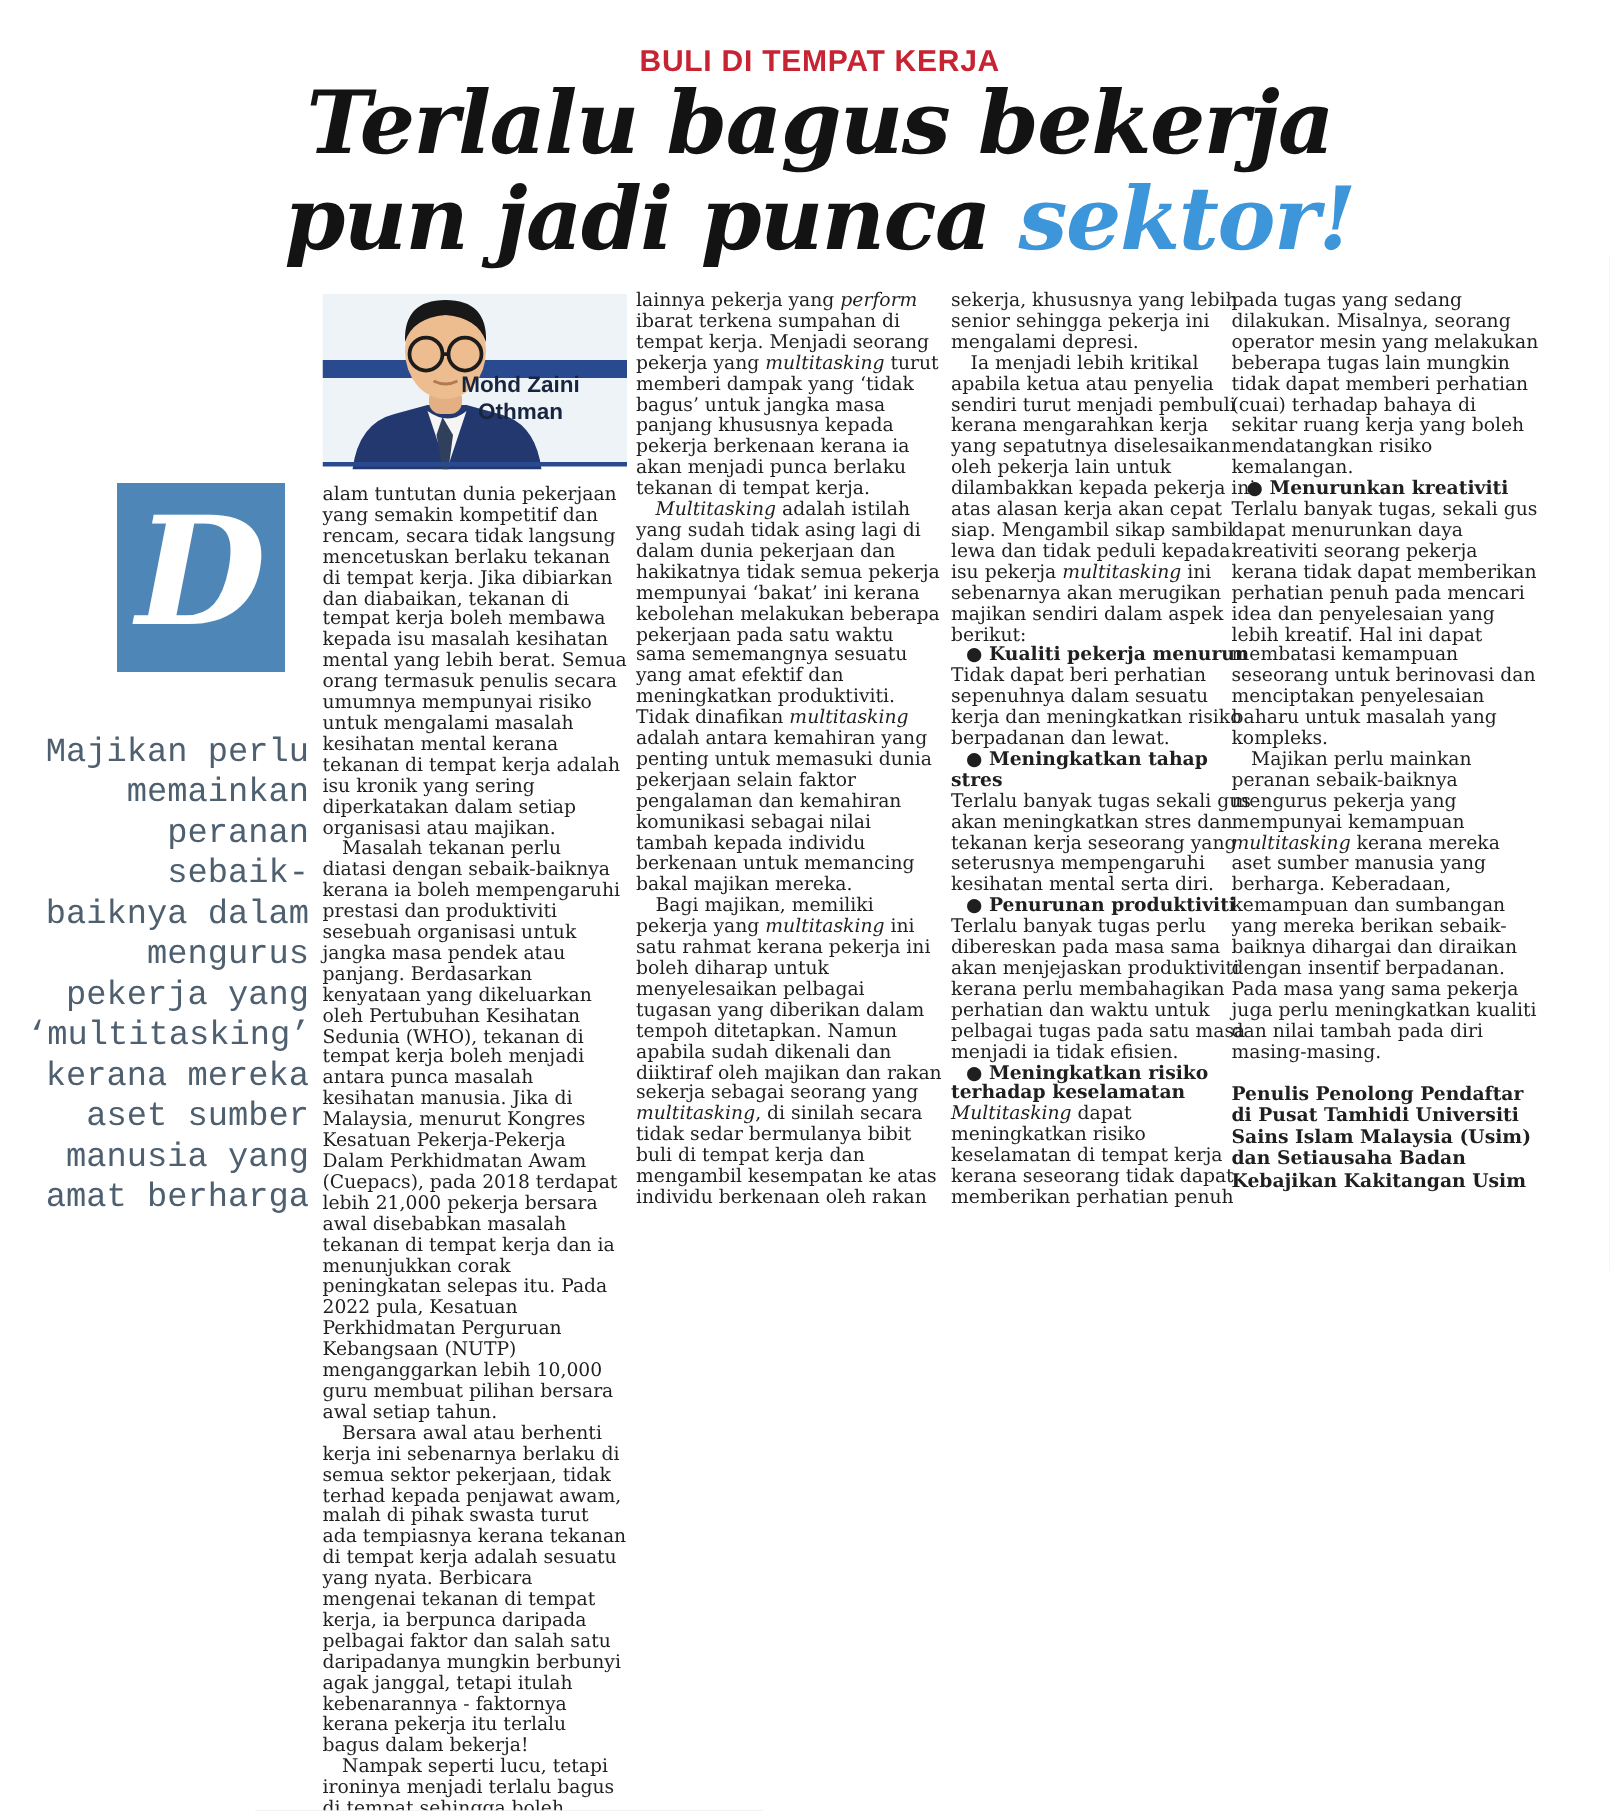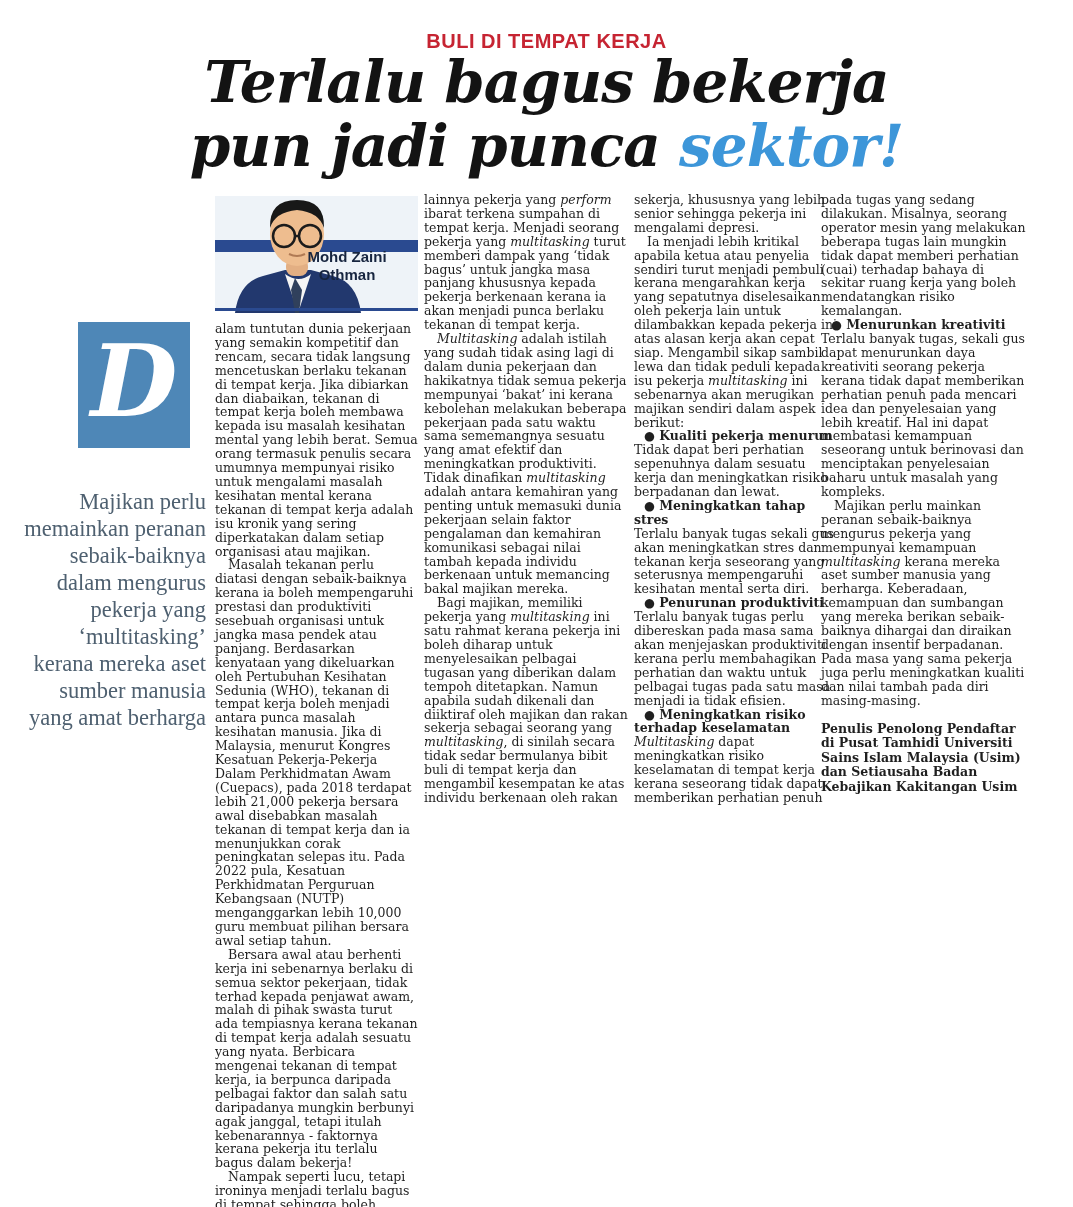--- a/index.html
+++ b/index.html
@@ -33,21 +33,21 @@
   .dropcap{
     position:absolute;left:78px;top:322px;width:112px;height:126px;
     background:#4e87b7;display:flex;align-items:center;justify-content:center;
   }
   .dropcap span{
     font-family:"DejaVu Serif",serif;font-style:italic;font-weight:bold;
     font-size:100px;color:#ffffff;transform:translateY(-4px);
   }
   .pullquote{
     position:absolute;left:18px;top:488px;width:188px;
-    text-align:right;font-family:Liberation Serif, serif;
+    text-align:right;font-family:Liberation Mono, monospace;
     font-size:22.5px;line-height:27px;color:#4e6070;
   }
   
   .col{position:absolute;width:204px;}
   .col-1{left:215px;top:322px;width:203px;}
   .col-2{left:424px;top:193px;}
   .col-3{left:634px;top:193px;}
   .col-4{left:821px;top:193px;width:208px;}
   .para{margin:0;font-size:12.5px;line-height:13.9px;color:#1f1f1f;
         font-family:"DejaVu Serif",serif;}

